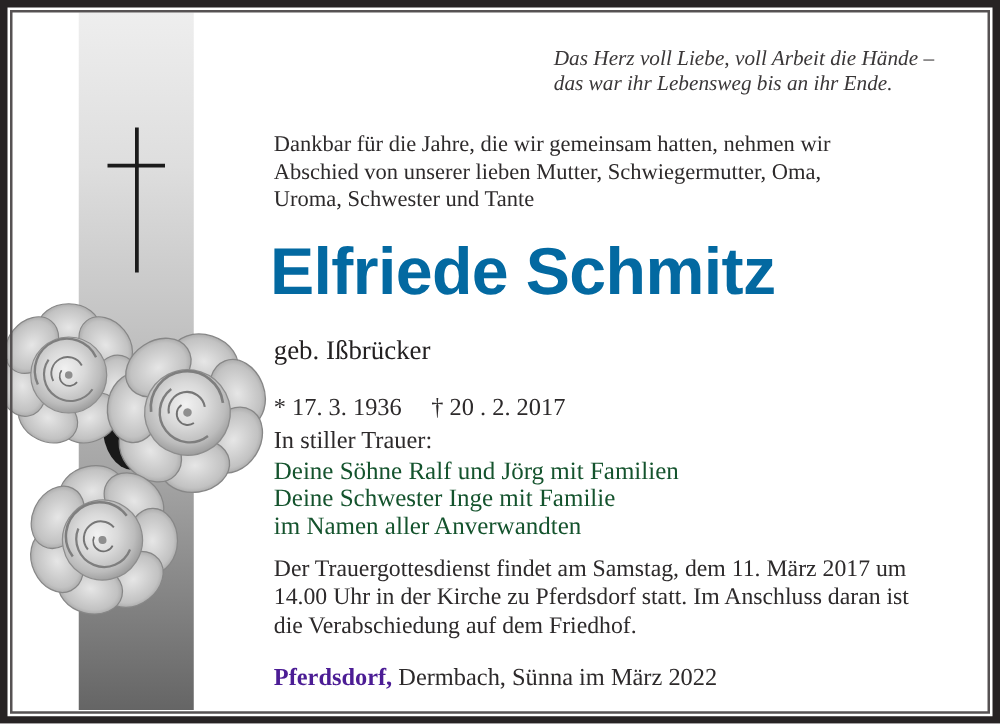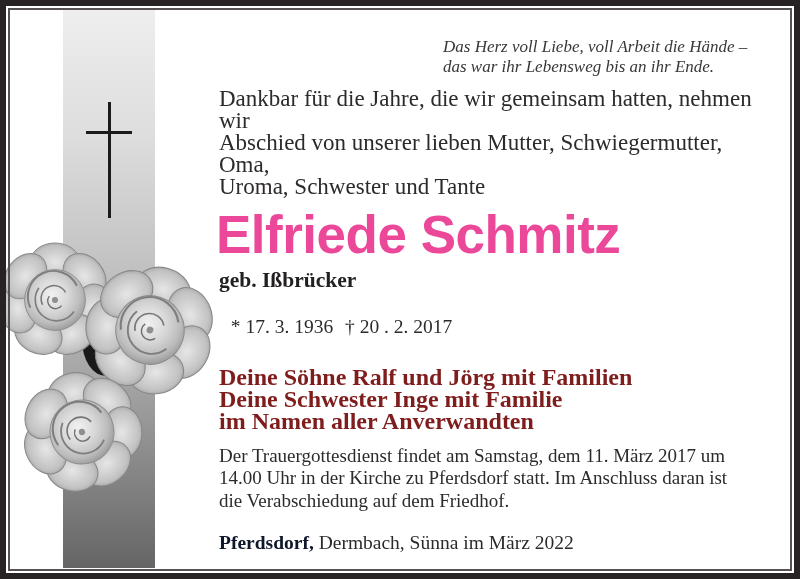--- a/index.html
+++ b/index.html
@@ -12,33 +12,33 @@
   .band{
     position:absolute;left:63px;top:10px;width:92px;height:558px;z-index:1;
     background:linear-gradient(to bottom,#eeeeee 0%,#dedede 22%,#c3c3c3 45%,#a2a2a2 68%,#828282 85%,#656565 100%);
   }
   .cross{position:absolute;left:86px;top:102px;width:46px;height:116px;z-index:2;}
   .cross .v{position:absolute;left:22px;top:0;width:3px;height:116px;background:#1b1b1b;}
   .cross .h{position:absolute;left:0;top:29px;width:46px;height:3px;background:#1b1b1b;}
   .roses{position:absolute;left:6px;top:228px;width:212px;height:272px;z-index:3;}
   .txt{position:absolute;white-space:pre-line;}
   .epigraph{left:443px;top:37px;font-style:italic;font-size:17px;line-height:20px;color:#3a3738;width:330px;}
-  .intro{left:219px;top:88px;font-size:23px;line-height:22px;width:540px;}
+  .intro{left:219px;top:104px;font-size:18px;line-height:22px;width:540px;}
   .name{
-    left:216px;top:208px;font-family:"Liberation Sans", sans-serif;font-weight:bold;
-    font-size:53px;line-height:1;letter-spacing:-0.5px;color:#ec4899;white-space:nowrap;
+    left:216px;top:191px;font-family:"Liberation Sans", sans-serif;font-weight:bold;
+    font-size:53px;line-height:1;letter-spacing:-0.5px;color:#0369a1;white-space:nowrap;
   }
-  .maiden{left:219px;top:268px;font-weight:bold;font-size:21.5px;color:#232021;}
+  .maiden{left:219px;top:268px;font-weight:normal;font-size:21.5px;color:#232021;}
   .dates{left:219px;top:294px;font-size:19.5px;}
-  .dates .birth{display:inline-block;width:126px;text-align:center;}
+  .dates .birth{display:inline-block;width:126px;}
   .trauer{left:219px;top:342px;font-size:19.5px;}
-  .mourners{left:219px;top:366px;font-weight:bold;font-size:24px;line-height:22px;color:#7f1d1d;width:460px;}
+  .mourners{left:219px;top:366px;font-weight:normal;font-size:20px;line-height:22px;color:#14532d;width:460px;}
   .service{left:219px;top:445px;font-size:19px;line-height:22.3px;width:560px;}
   .place{left:219px;top:510px;font-size:19.5px;}
-  .place .b{font-weight:bold;color:#0f172a;}
+  .place .b{font-weight:bold;color:#4c1d95;}
 </style>
 </head>
 <body>
 
 <div id="notice">
 
   <div class="band"></div>
 
   <div class="cross">
     <div class="v"></div>
@@ -89,20 +89,21 @@
 Uroma, Schwester und Tante</div>
 
   <div class="txt name">Elfriede Schmitz</div>
 
   <div class="txt maiden">geb. Ißbrücker</div>
 
   <div class="txt dates">
     <span class="birth">* 17. 3. 1936</span><span class="death">† 20 . 2. 2017</span>
   </div>
 
+  <div class="txt trauer">In stiller Trauer:</div>
 
   <div class="txt mourners">Deine Söhne Ralf und Jörg mit Familien
 Deine Schwester Inge mit Familie
 im Namen aller Anverwandten</div>
 
   <div class="txt service">Der Trauergottesdienst findet am Samstag, dem 11. März 2017 um
 14.00 Uhr in der Kirche zu Pferdsdorf statt. Im Anschluss daran ist
 die Verabschiedung auf dem Friedhof.</div>
 
   <div class="txt place">

